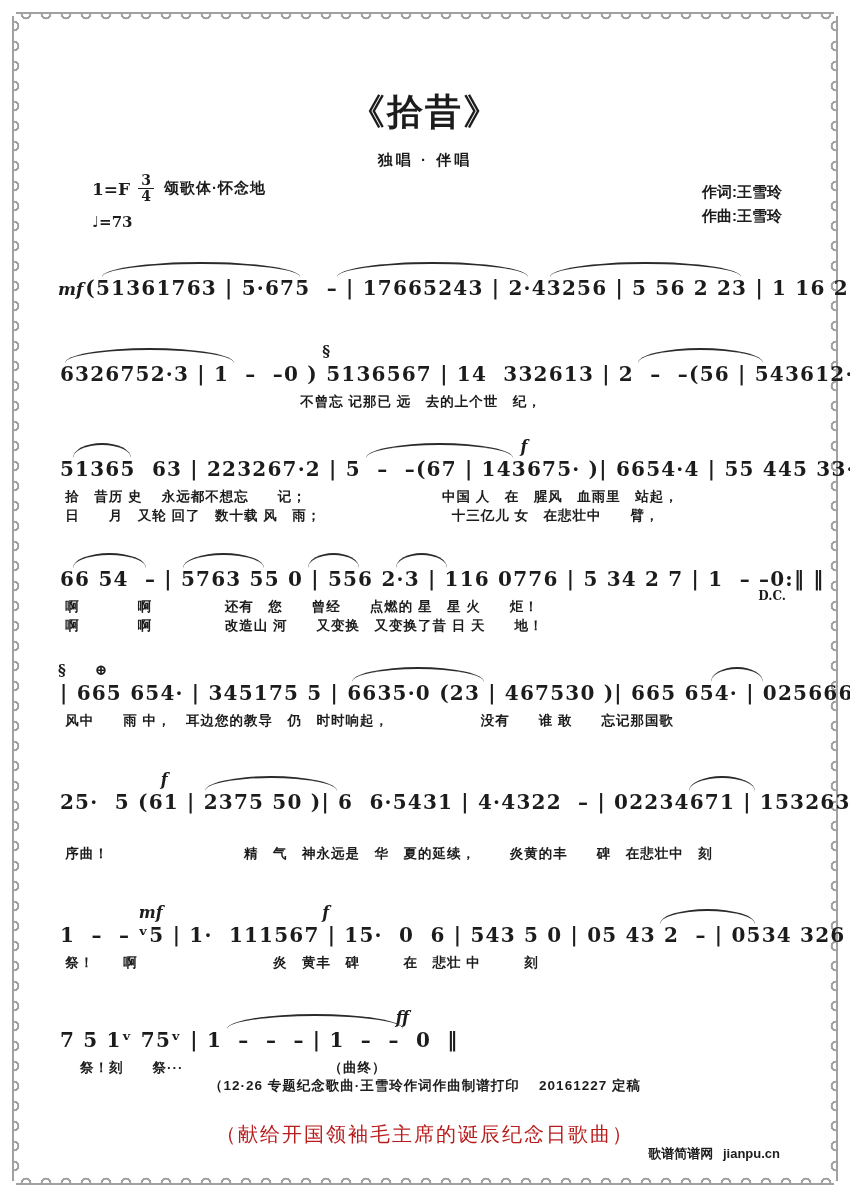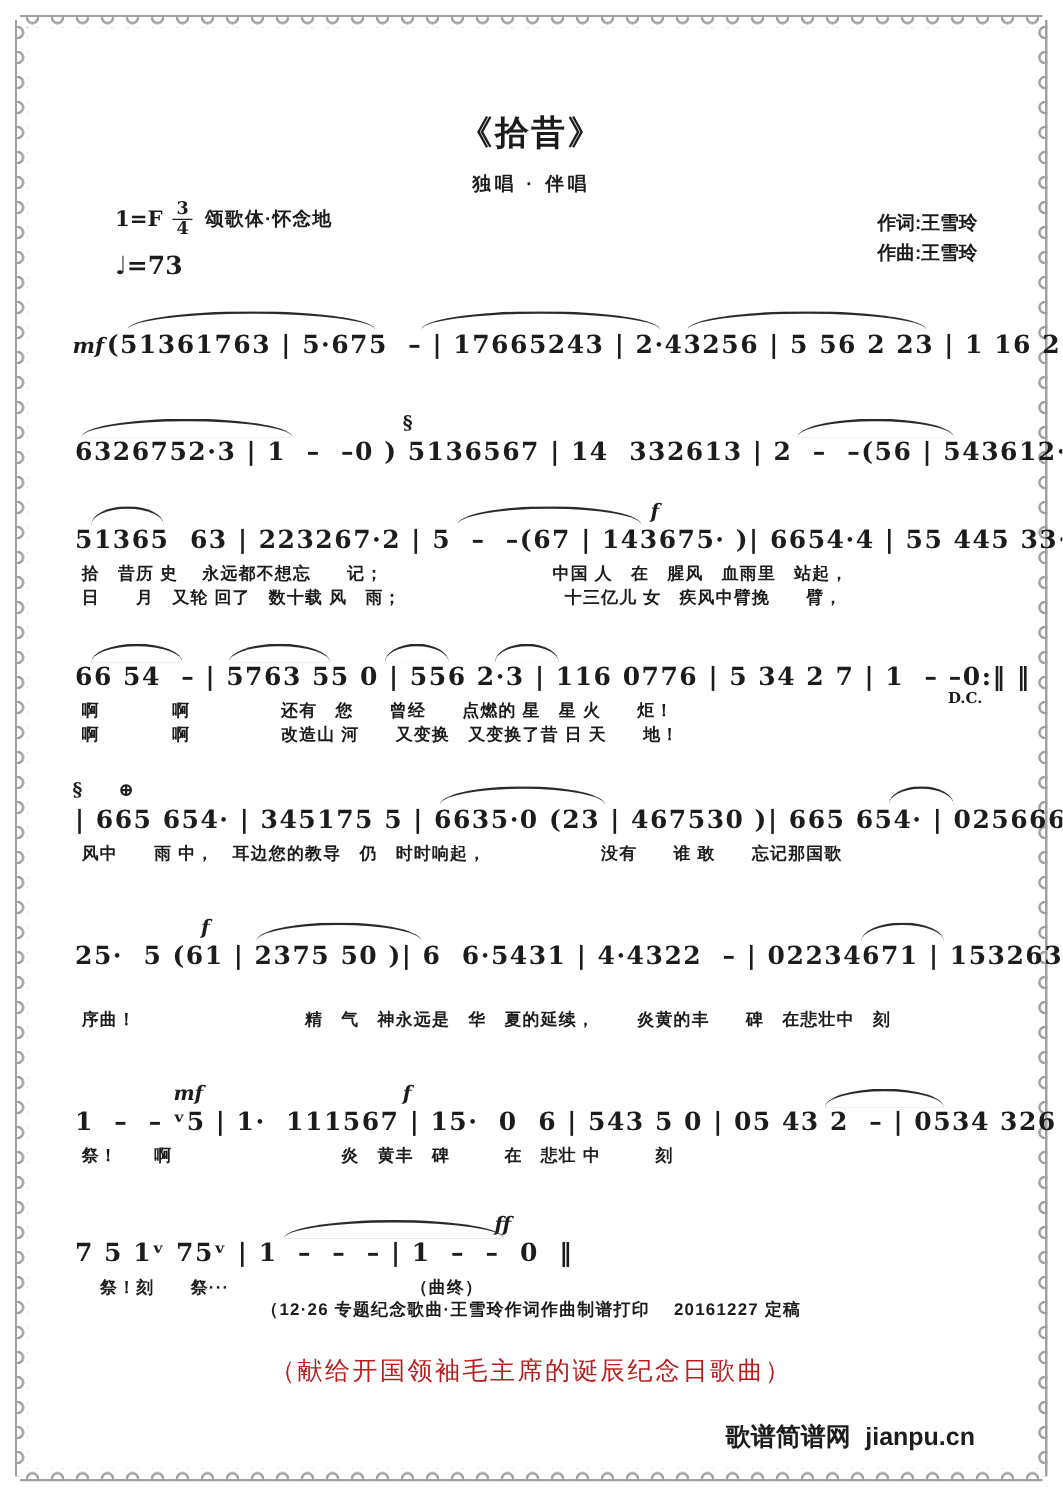--- a/index.html
+++ b/index.html
@@ -23,52 +23,52 @@
       linear-gradient(to right,#a3a0a0 0 1.8px, rgba(0,0,0,0) 1.8px);
     background-size:10px 20px,10px 100%;background-repeat:repeat-y,no-repeat;}
   .b-right{top:16px;bottom:16px;right:12px;width:10px;
     background:
       radial-gradient(circle at 8px 10px, rgba(0,0,0,0) 3.2px, #a3a0a0 3.6px 5.2px, rgba(0,0,0,0) 5.6px),
       linear-gradient(to left,#a3a0a0 0 1.8px, rgba(0,0,0,0) 1.8px);
     background-size:10px 20px,10px 100%;background-repeat:repeat-y,no-repeat;}
 
   .content{position:absolute;left:58px;right:58px;top:30px;bottom:30px;}
 
-  .title{margin-top:58px;text-align:center;font-size:27px;font-weight:bold;letter-spacing:2px;}
+  .title{margin-top:58px;text-align:center;font-size:36px;font-weight:bold;letter-spacing:2px;}
   .subtitle{margin-top:14px;text-align:center;font-size:15px;font-weight:bold;letter-spacing:3px;}
 
   .head-row{position:relative;height:70px;margin-top:2px;}
   .keyblock{position:absolute;left:34px;top:2px;font-family:"DejaVu Serif",serif;font-weight:bold;}
   .keyline{display:flex;align-items:center;font-size:17px;}
   .frac{display:inline-flex;flex-direction:column;align-items:center;margin:0 10px 0 8px;
         font-size:14px;line-height:13px;}
   .frac .num{border-bottom:1.5px solid #1c1c1c;padding:0 3px 1px;}
   .frac .den{padding-top:1px;}
   .styletext{font-family:"Liberation Sans",sans-serif;font-size:15px;font-weight:bold;letter-spacing:1px;}
-  .tempo{margin-top:10px;font-size:20px;font-weight:bold;}
+  .tempo{margin-top:10px;font-size:15px;font-weight:bold;}
   .credits{position:absolute;right:10px;top:8px;text-align:left;font-size:15px;font-weight:bold;line-height:24px;}
 
   .systems{margin-top:2px;}
   .system{position:relative;}
   .marks{position:relative;height:18px;}
   .dyn{position:absolute;top:-2px;font-family:"DejaVu Serif",serif;font-style:italic;font-weight:bold;font-size:16px;}
   .dyn.sign{font-style:normal;font-size:15px;}
   .arc{position:absolute;top:4px;height:13px;display:block;
        border-top:2px solid #2a2a2a;border-radius:50% 50% 0 0 / 100% 100% 0 0;}
   .notes-row{display:flex;align-items:baseline;white-space:pre;}
   .prefix{font-family:"DejaVu Serif",serif;font-style:italic;font-weight:bold;font-size:17px;margin-right:2px;}
   .notes-text{font-family:"DejaVu Serif",serif;font-weight:bold;font-size:20px;letter-spacing:1.2px;white-space:pre;}
   .tail{display:none;position:absolute;right:6px;font-family:"DejaVu Serif",serif;font-weight:bold;font-size:12px;margin-top:-2px;}
   .lyrics{margin-top:6px;}
   .lyric-line{font-size:13.5px;font-weight:bold;line-height:19px;white-space:pre;letter-spacing:1px;}
 
   .print-info{text-align:center;font-size:13.5px;font-weight:bold;letter-spacing:1px;}
   .dedication{margin-top:26px;text-align:center;font-size:20px;letter-spacing:2px;color:#b91c1c;
               font-family:"Liberation Serif",serif;}
-  .watermark{position:absolute;right:70px;bottom:34px;font-size:20px;font-weight:bold;}
+  .watermark{position:absolute;right:70px;bottom:34px;font-size:13px;font-weight:bold;}
   .wm-name{}
   .wm-url{margin-left:6px;}
 </style>
 </head>
 <body>
 
 <div class="page">
   <i class="b-edge b-top"></i>
   <i class="b-edge b-bottom"></i>
   <i class="b-edge b-left"></i>
@@ -117,37 +117,38 @@
             <span class="dyn sign" style="left: 36%;">§</span>
             <i class="arc" style="left: 1%; width: 23%;"></i>
             <i class="arc" style="left: 79%; width: 17%;"></i>
           </div>
     <div class="notes-row">
       <span class="prefix"></span>
       <span class="notes-text">6326752·3 | 1  –  –0 ) 5136567 | 14  332613 | 2  –  –(56 | 543612· )|</span>
     </div>
 
     <div class="lyrics">
+            <div class="lyric-line" style="padding-left: 33%;">不曾忘 记那已 远　去的上个世　纪，</div>
           </div>
   </div>
 
   <div class="system" style="margin-top: 28px;">
     <div class="marks">
             <span class="dyn" style="left: 63%;">f</span>
             <i class="arc" style="left: 42%; width: 20%;"></i>
             <i class="arc" style="left: 2%; width: 8%;"></i>
           </div>
     <div class="notes-row">
       <span class="prefix"></span>
       <span class="notes-text">51365  63 | 223267·2 | 5  –  –(67 | 143675· )| 6654·4 | 55 445 33· |</span>
     </div>
 
     <div class="lyrics">
             <div class="lyric-line" style="padding-left: 1%;">拾　昔历 史　 永远都不想忘　　记；　　　　　　　　　 中国 人　在　腥风　血雨里　站起，</div>
-            <div class="lyric-line" style="padding-left: 1%;">日　　月　又轮 回了　数十载 风　雨；　　　　　　　　　十三亿儿 女　疾风中臂挽　　臂，</div>
+            <div class="lyric-line" style="padding-left: 1%;">日　　月　又轮 回了　数十载 风　雨；　　　　　　　　　十三亿儿 女　在悲壮中　　臂，</div>
           </div>
   </div>
 
   <div class="system" style="margin-top: 24px;">
     <div class="marks">
             <i class="arc" style="left: 2%; width: 10%;"></i>
             <i class="arc" style="left: 17%; width: 11%;"></i>
             <i class="arc" style="left: 34%; width: 7%;"></i>
             <i class="arc" style="left: 46%; width: 7%;"></i>
           </div>

